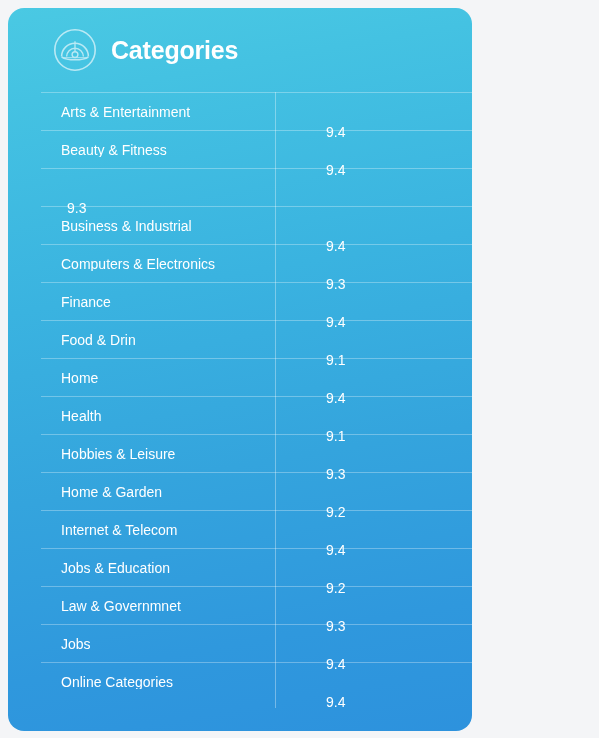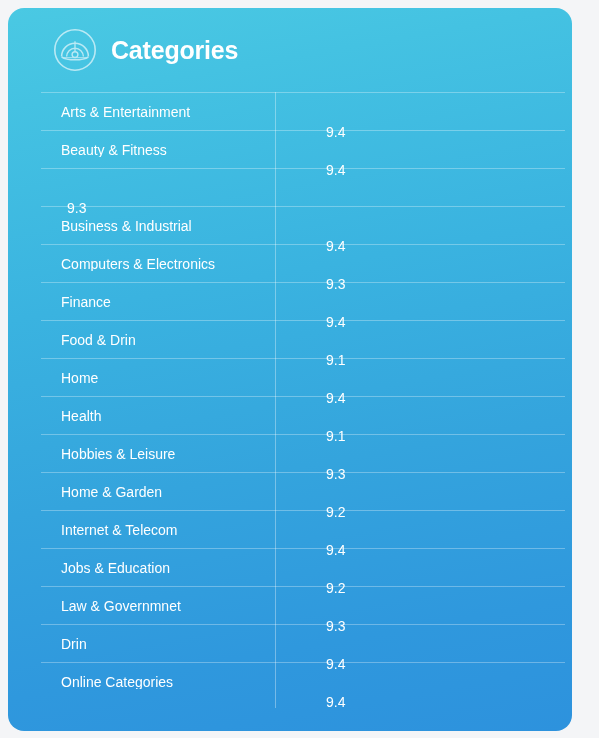--- a/index.html
+++ b/index.html
@@ -22,21 +22,21 @@
     width: 599px;
     height: 738px;
     background: #f4f5f7;
   }
 
   
   .card {
     position: absolute;
     left: 8px;
     top: 8px;
-    width: 564px;
+    width: 464px;
     height: 723px;
     border-radius: 16px;
     background: linear-gradient(170deg, #4ac9e3 0%, #44c2e2 12%, #3ab3e0 38%, #34a4dd 62%, #2f98dd 84%, #2d92dd 100%);
     overflow: hidden;
   }
 
   
   .card-header {
     position: absolute;
     left: 0;
@@ -189,21 +189,21 @@
         </div>
         <div class="cat-row">
           <div class="cat-name">Jobs &amp; Education</div>
           <div class="cat-score">9.2</div>
         </div>
         <div class="cat-row">
           <div class="cat-name">Law &amp; Governmnet</div>
           <div class="cat-score">9.3</div>
         </div>
         <div class="cat-row">
-          <div class="cat-name">Drin</div>
+          <div class="cat-name">Jobs</div>
           <div class="cat-score">9.4</div>
         </div>
         <div class="cat-row">
           <div class="cat-name">Online Categories</div>
           <div class="cat-score">9.4</div>
         </div>
       </div>
 
   </div>
 </div>

